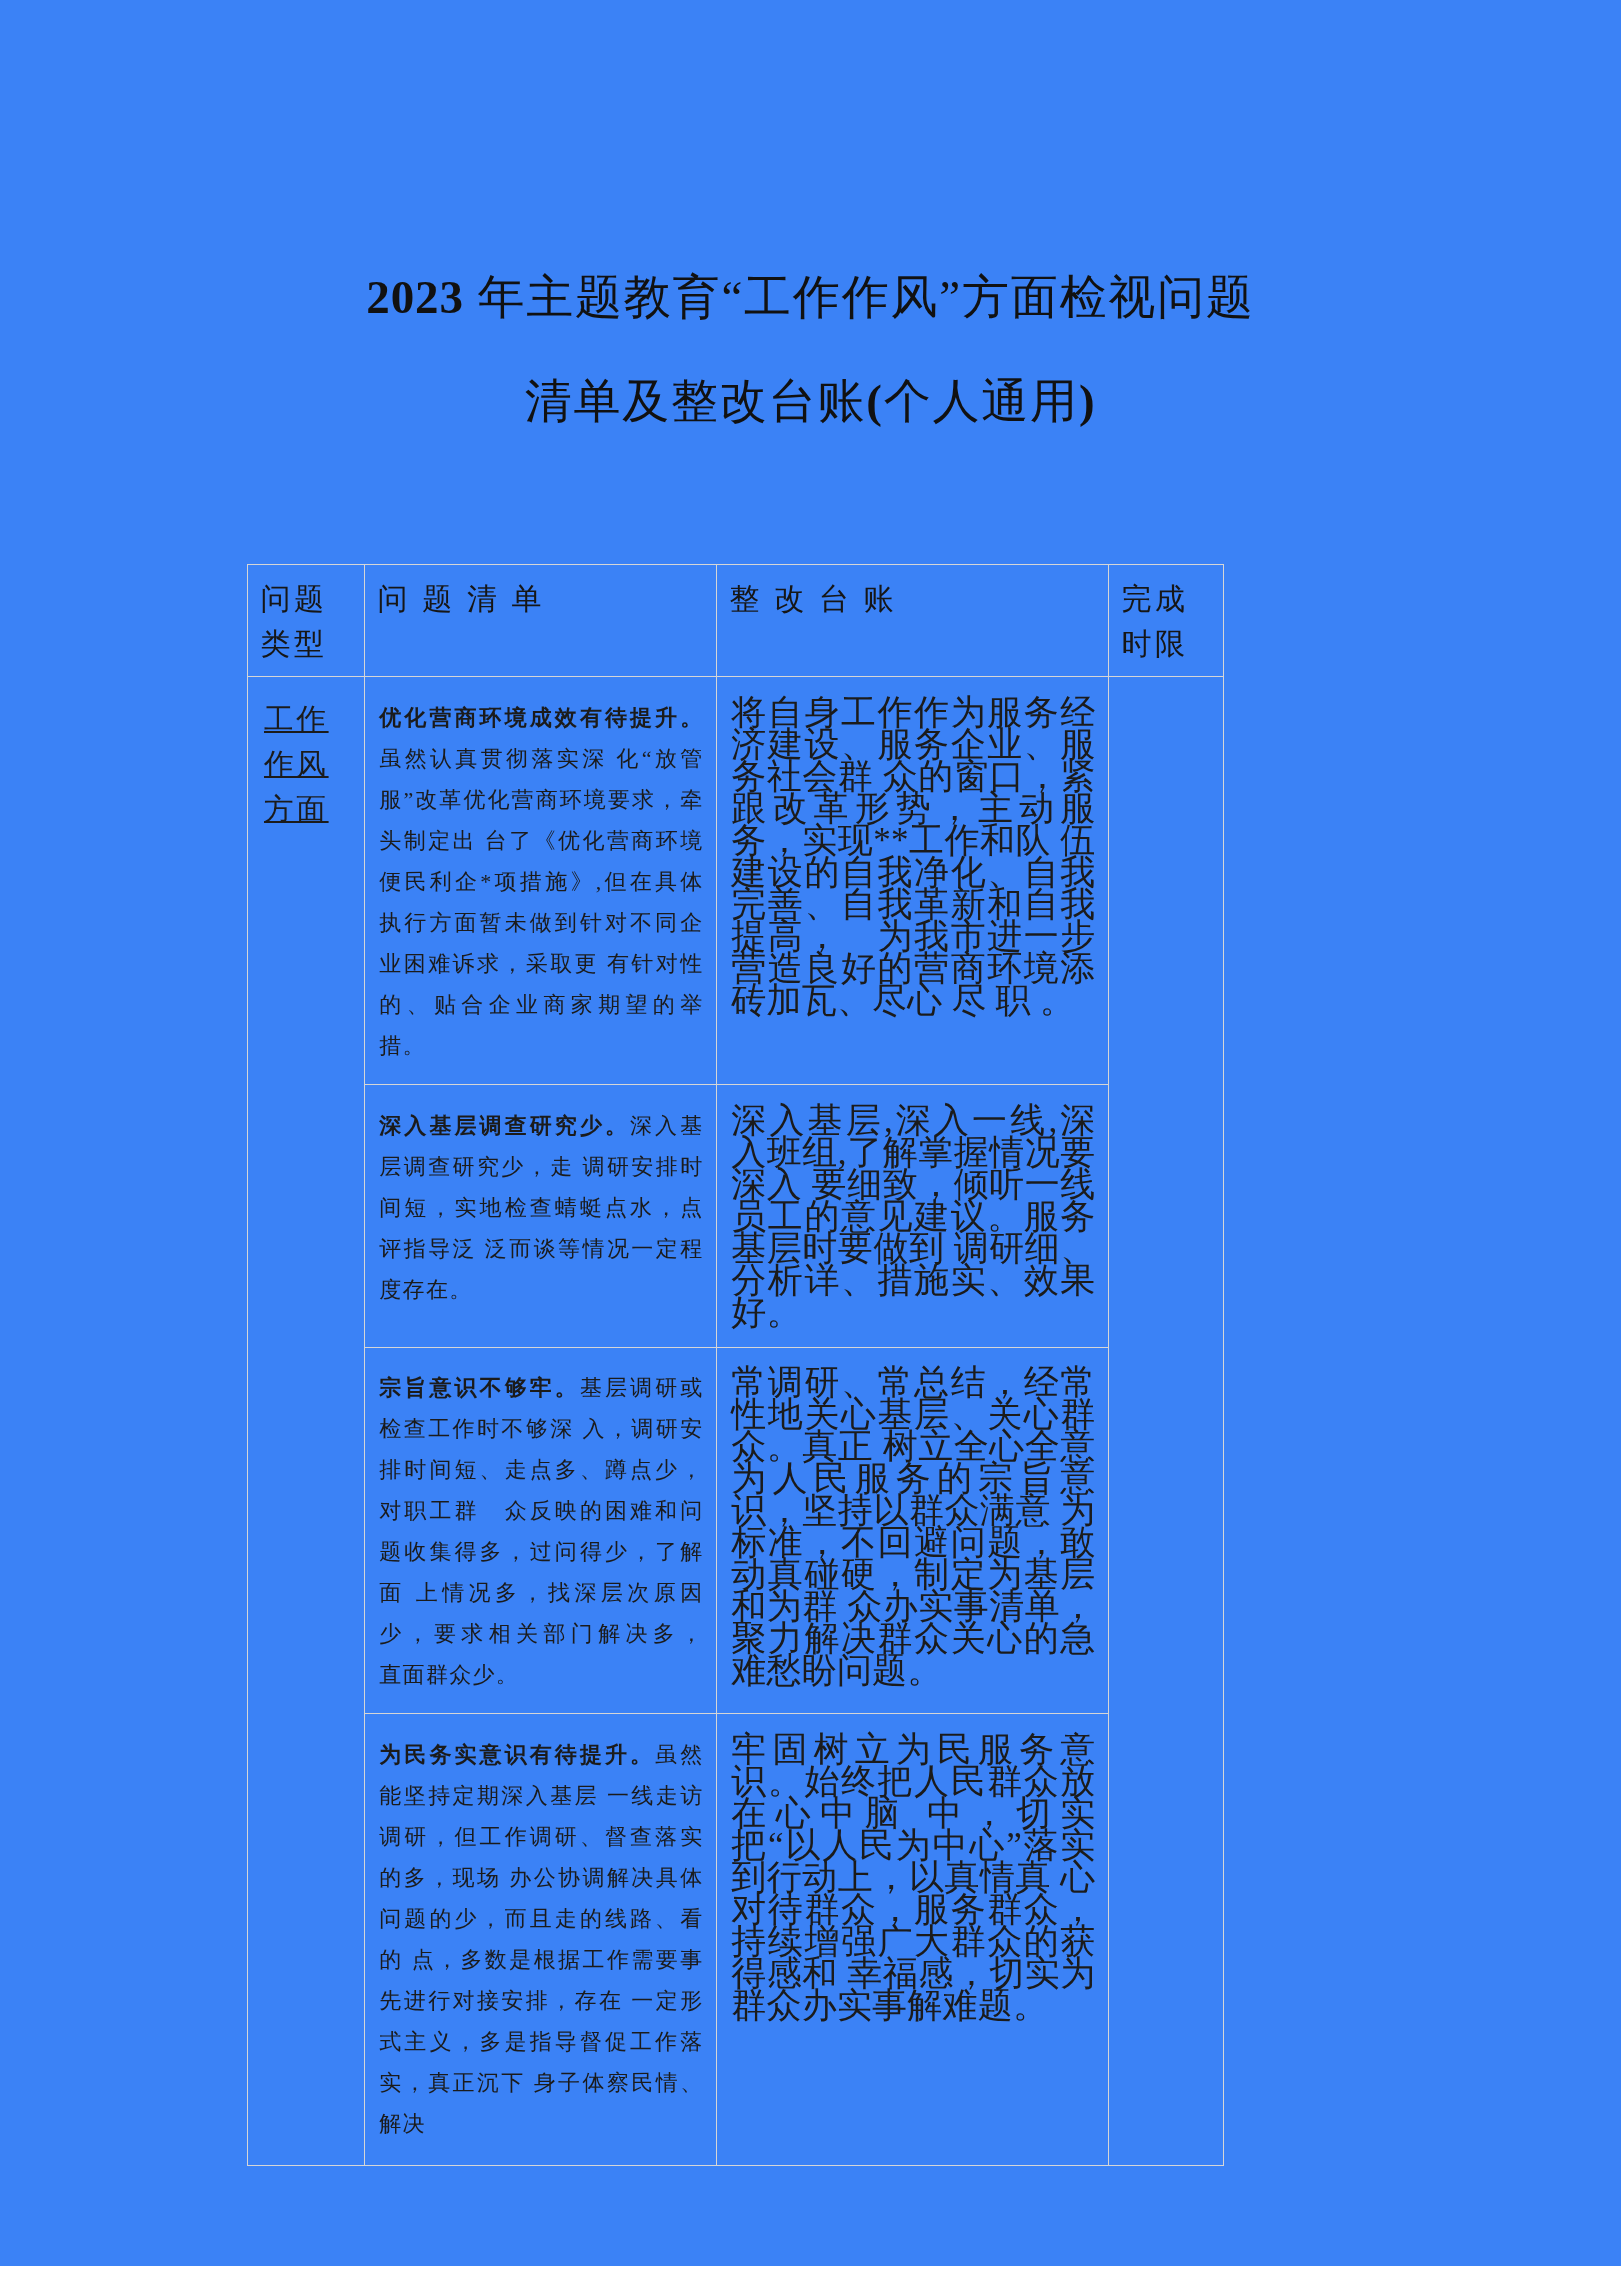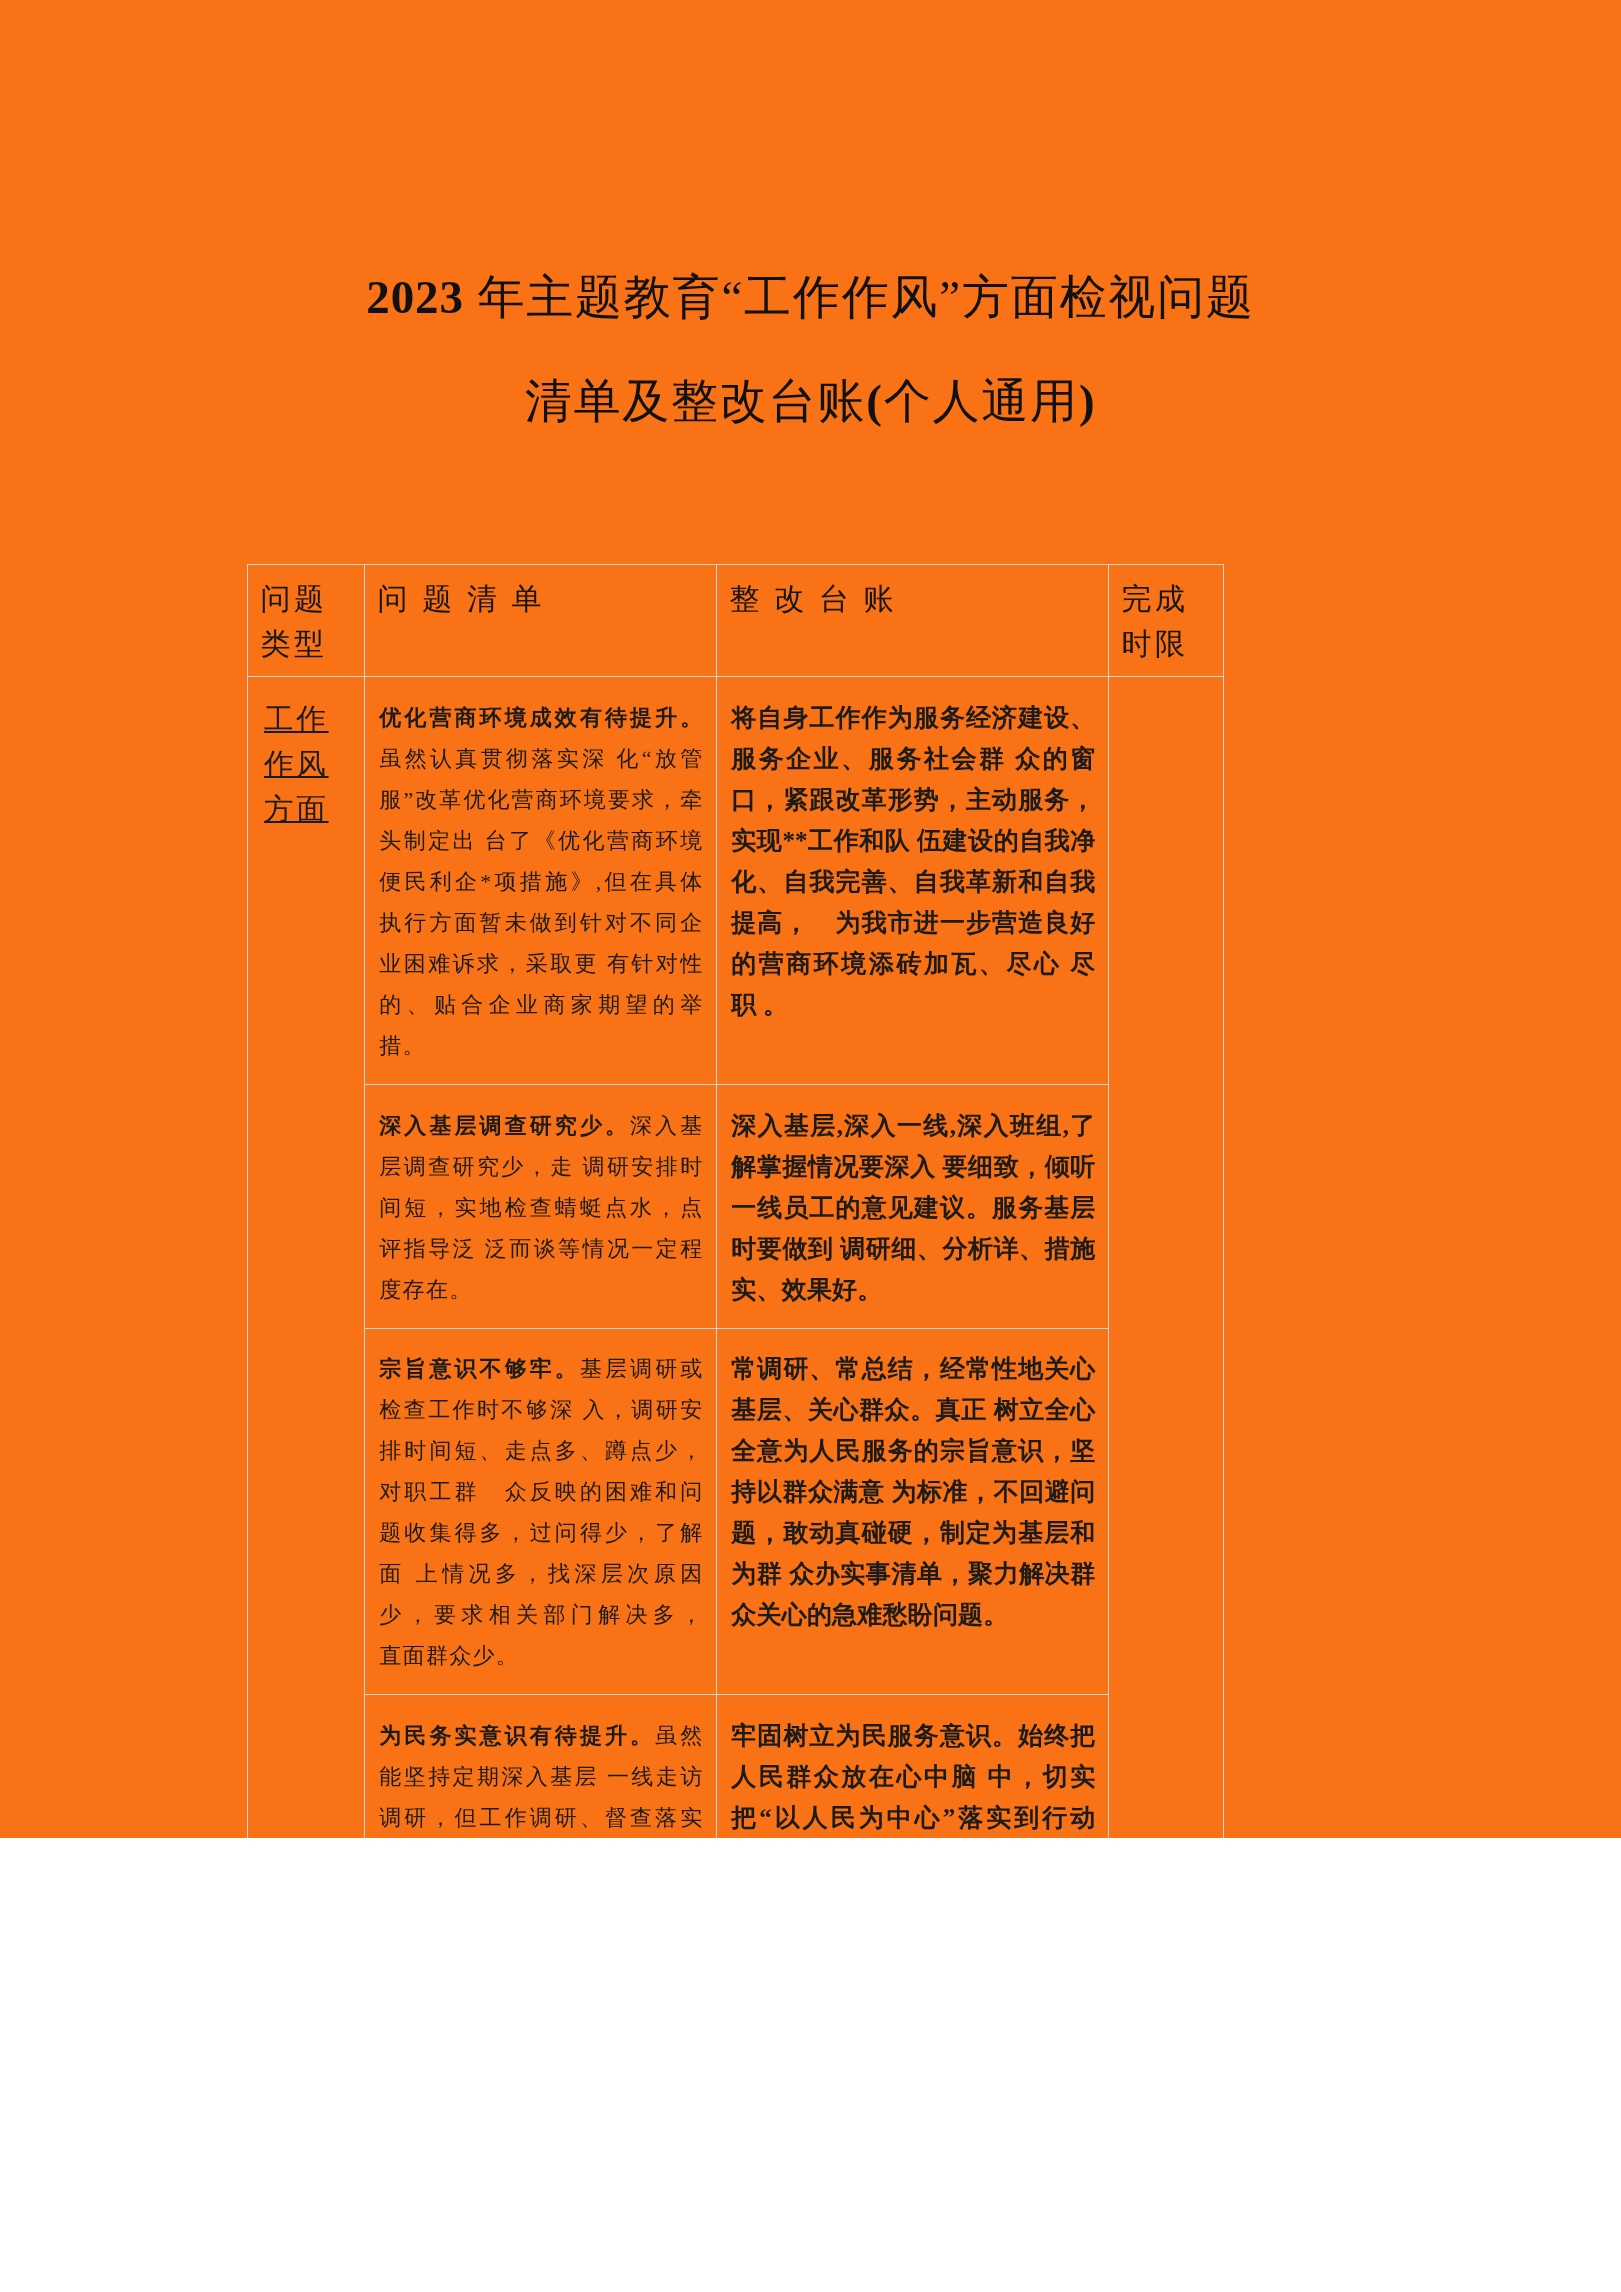--- a/index.html
+++ b/index.html
@@ -3,22 +3,22 @@
 <meta charset="utf-8">
 <style>
   html, body {
     margin: 0;
     padding: 0;
     background: #ffffff;
   }
   .page {
     position: relative;
     width: 1621px;
-    height: 1838px;
-    background: #f97316;
+    height: 2266px;
+    background: #3b82f6;
     overflow: hidden;
     font-family: "Liberation Serif", "DejaVu Serif", serif;
     color: #1b1b1b;
   }
   
   .doc-title {
     position: absolute;
     top: 245px;
     left: 0;
     width: 100%;
@@ -72,26 +72,25 @@
     padding: 10.7px;
   }
   .problem-cell {
     font-size: 22px;
     line-height: 41px;
     letter-spacing: 1.3px;
     padding: 19.7px 12.5px 18px 14.3px;
     text-align: justify;
   }
   .ledger-cell {
-    font-size: 25px;
-    line-height: 41px;
+    font-size: 35px;
+    line-height: 32px;
     letter-spacing: 0.2px;
     padding: 19.7px 12.5px 18px 14.3px;
     text-align: justify;
-    font-weight: bold;
   }
   .lead {
     font-weight: 700;
   }
   tr.hr  { height: 105px; }
   tr.r1  { height: 407px; }
   tr.r2  { height: 235px; }
   tr.r3  { height: 359px; }
   tr.r4  { height: 452px; }
 </style>

